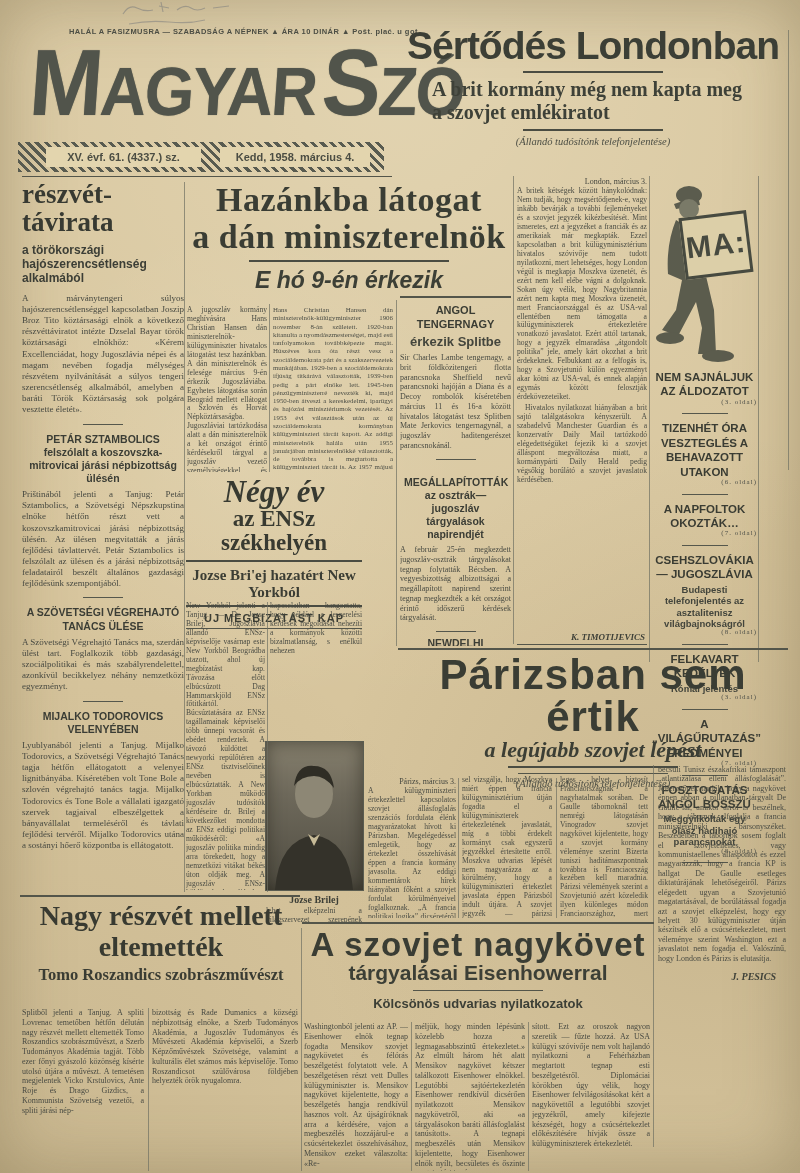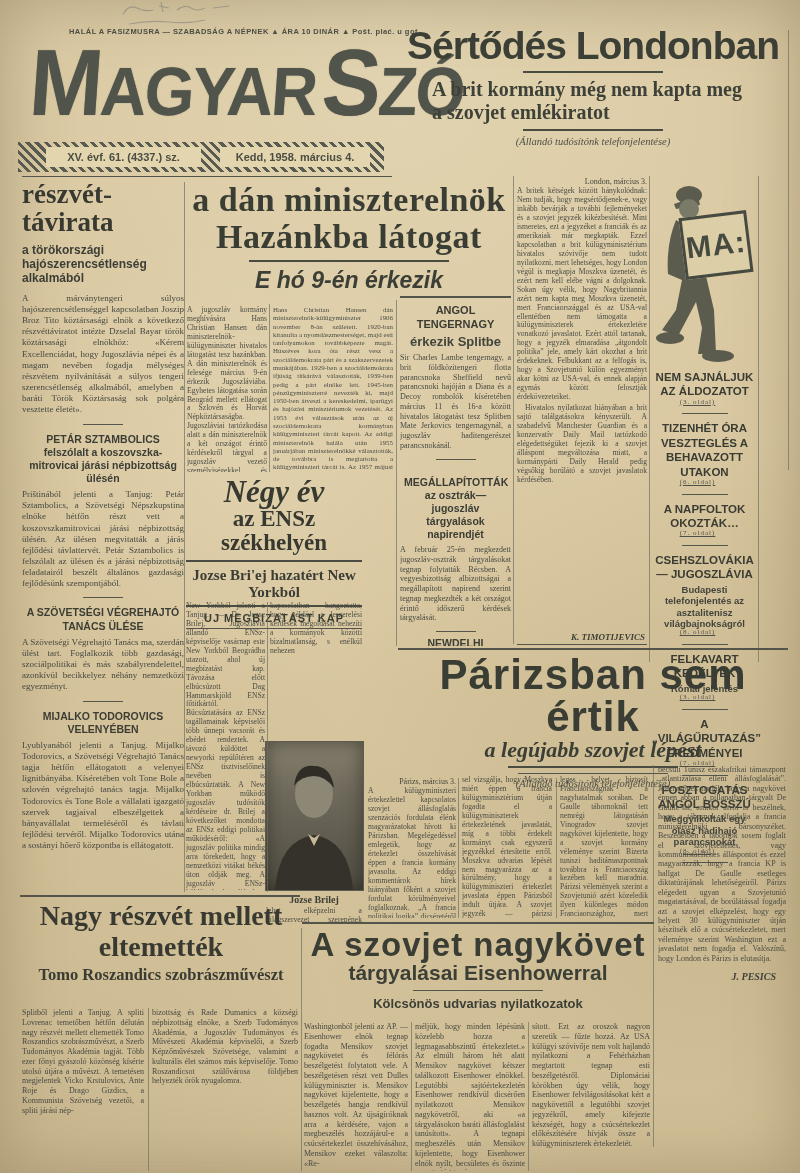--- a/index.html
+++ b/index.html
@@ -46,21 +46,21 @@
   .h-ensz1{font:bold italic 31px/1 "Liberation Serif",serif;font-style:italic;color:#383a31;text-align:center;}
   .h-ensz2{font:bold 23px/1.05 "Liberation Serif",serif;color:#383a31;text-align:center;}
   .ensz-sub{font:bold 15px/1.1 "Liberation Serif",serif;color:#3b3d34;text-align:center;
             border-top:2px solid #4a4c42;border-bottom:2px solid #4a4c42;padding:5px 0;margin:5px 0;}
   .ensz-kicker{font:bold 11px/1.1 "Liberation Sans",sans-serif;color:#3b3d34;text-align:center;letter-spacing:1px;
             border-bottom:1px solid #53554a;padding-bottom:4px;}
   .sig{font:bold italic 9px "Liberation Serif",serif;color:#3e4038;text-align:right;}
   .ma-title{font:bold 11.5px/1.25 "Liberation Sans",sans-serif;color:#3a3c33;text-align:center;}
   .ma-sub{font:bold 9.5px/1.2 "Liberation Sans",sans-serif;color:#43453c;text-align:center;margin-top:2px;}
   .ma-sub:empty{display:none;}
-  .ma-page{font:7px/1.1 "Liberation Serif",serif;color:#50524a;text-align:center;padding-right:14px;letter-spacing:1px;text-decoration:underline;}
+  .ma-page{font:7px/1.1 "Liberation Serif",serif;color:#50524a;text-align:right;letter-spacing:1px;}
   .ma-sep{width:46px;height:1px;background:#55574c;margin:7px auto;}
   .ma-sign{position:absolute;left:30px;top:36px;width:62px;height:56px;background:#dccfa8;border:3px solid #474a40;
            transform:rotate(-7deg);display:flex;align-items:center;justify-content:center;
            font:bold 30px/1 "Liberation Sans",sans-serif;color:#474a40;letter-spacing:1px;}
   .h-par{font:bold 42px/1 "Liberation Sans",sans-serif;color:#3a3d34;text-align:center;letter-spacing:1px;}
   .h-par2{font:bold italic 22px/1.1 "Liberation Serif",serif;font-style:italic;color:#3b3e35;text-align:center;}
   .h-par3{font:bold 21px/1.1 "Liberation Sans",sans-serif;color:#393c33;text-align:center;letter-spacing:-.5px;}
   .h-szov{font:bold 33px/1 "Liberation Sans",sans-serif;color:#3a3d34;text-align:center;letter-spacing:1px;}
   .h-szov2{font:bold 21px/1.1 "Liberation Sans",sans-serif;color:#3c3f36;text-align:center;}
   .h-szov3{font:bold 13px/1.1 "Liberation Sans",sans-serif;color:#3c3f36;text-align:center;}
@@ -109,22 +109,22 @@
     <div class="body9">Prištinából jelenti a Tanjug: Petár Sztambolics, a Szövetségi Népszkupstina elnöke hétfőn részt vett a koszovszkamitrovicai járási népbizottság ülésén. Az ülésen megvitatták a járás fejlődési távlattervét. Petár Sztambolics is felszólalt az ülésen és a járási népbizottság feladatairól beszélt általános gazdasági fejlődésünk szempontjából.</div>
     <div class="sep"></div>
     <div class="sechead">A SZÖVETSÉGI VÉGREHAJTÓ TANÁCS ÜLÉSE</div>
     <div class="body9">A Szövetségi Végrehajtó Tanács ma, szerdán ülést tart. Foglalkozik több gazdasági, szociálpolitikai és más szabályrendelettel, azonkívül becikkelyez néhány nemzetközi egyezményt.</div>
     <div class="sep"></div>
     <div class="sechead">MIJALKO TODOROVICS VELENYÉBEN</div>
     <div class="body9">Lyublyanából jelenti a Tanjug. Mijalko Todorovics, a Szövetségi Végrehajtó Tanács tagja hétfőn ellátogatott a velenyei lignitbányába. Kíséretében volt Tone Bole a szlovén végrehajtó tanács tagja. Mijalko Todorovics és Tone Bole a vállalati igazgató szervek tagjaival elbeszélgettek a bányavállalat termeléséről és távlati fejlődési tervéről. Mijalko Todorovics utána a sostányi hőerő központba is ellátogatott.</div>
   </div>
 
   <div class="abs" style="left:188px;top:182px;width:322px;">
+    <div class="h-haz">Hazánkba látogat</div>
     <div class="h-haz">a dán miniszterelnök</div>
-    <div class="h-haz">Hazánkba látogat</div>
     <div class="crule" style="width:200px;"></div>
     <div class="h-haz2">E hó 9-én érkezik</div>
   </div>
 
   <div class="abs clip body76" style="left:187px;top:306px;width:80px;height:166px;">A jugoszláv kormány meghívására Hans Christian Hansen dán miniszterelnök-külügyminiszter hivatalos látogatást tesz hazánkban. A dán miniszterelnök és felesége március 9-én érkezik Jugoszláviába. Egyhetes látogatása során Beográd mellett ellátogat a Szlovén és Horvát Népköztársaságba. Jugoszláviai tartózkodása alatt a dán miniszterelnök a két országot érintő kérdésekről tárgyal a jugoszláv vezető személyiségekkel és Joszip Broz Tito köztársasági elnök is fogadja.</div>
   <div class="abs clip body7" style="left:273px;top:306px;width:120px;height:166px;">Hans Christian Hansen dán miniszterelnök-külügyminiszter 1906 november 8-án született. 1920-ban kitanulta a nyomdászmesterséget, majd esti tanfolyamokon továbbképezte magát. Húszéves kora óta részt vesz a szociáldemokrata párt és a szakszervezetek munkájában. 1929-ben a szociáldemokrata ifjúság titkárává választották, 1939-ben pedig a párt elnöke lett. 1945-ben pénzügyminiszterré nevezték ki, majd 1950-ben átveszi a kereskedelmi, iparügyi és hajózási minisztériumok vezetését. Az 1953 évi választások után az új szociáldemokrata kormányban külügyminiszteri tárcát kapott. Az addigi miniszterelnök halála után 1955 januárjában miniszterelnökké választották, de továbbra is megtartotta a külügyminiszteri tárcát is. Az 1957 májusi választások után koalíciós kormányt alakított.</div>
 
   <div class="abs clip" style="left:400px;top:296px;width:111px;height:350px;border-top:2px solid #53554a;padding-top:6px;box-sizing:border-box;">
     <div class="ma-title" style="font-size:11px">ANGOL TENGERNAGY</div>
     <div class="ma-sub" style="font-size:13px">érkezik Splitbe</div>

